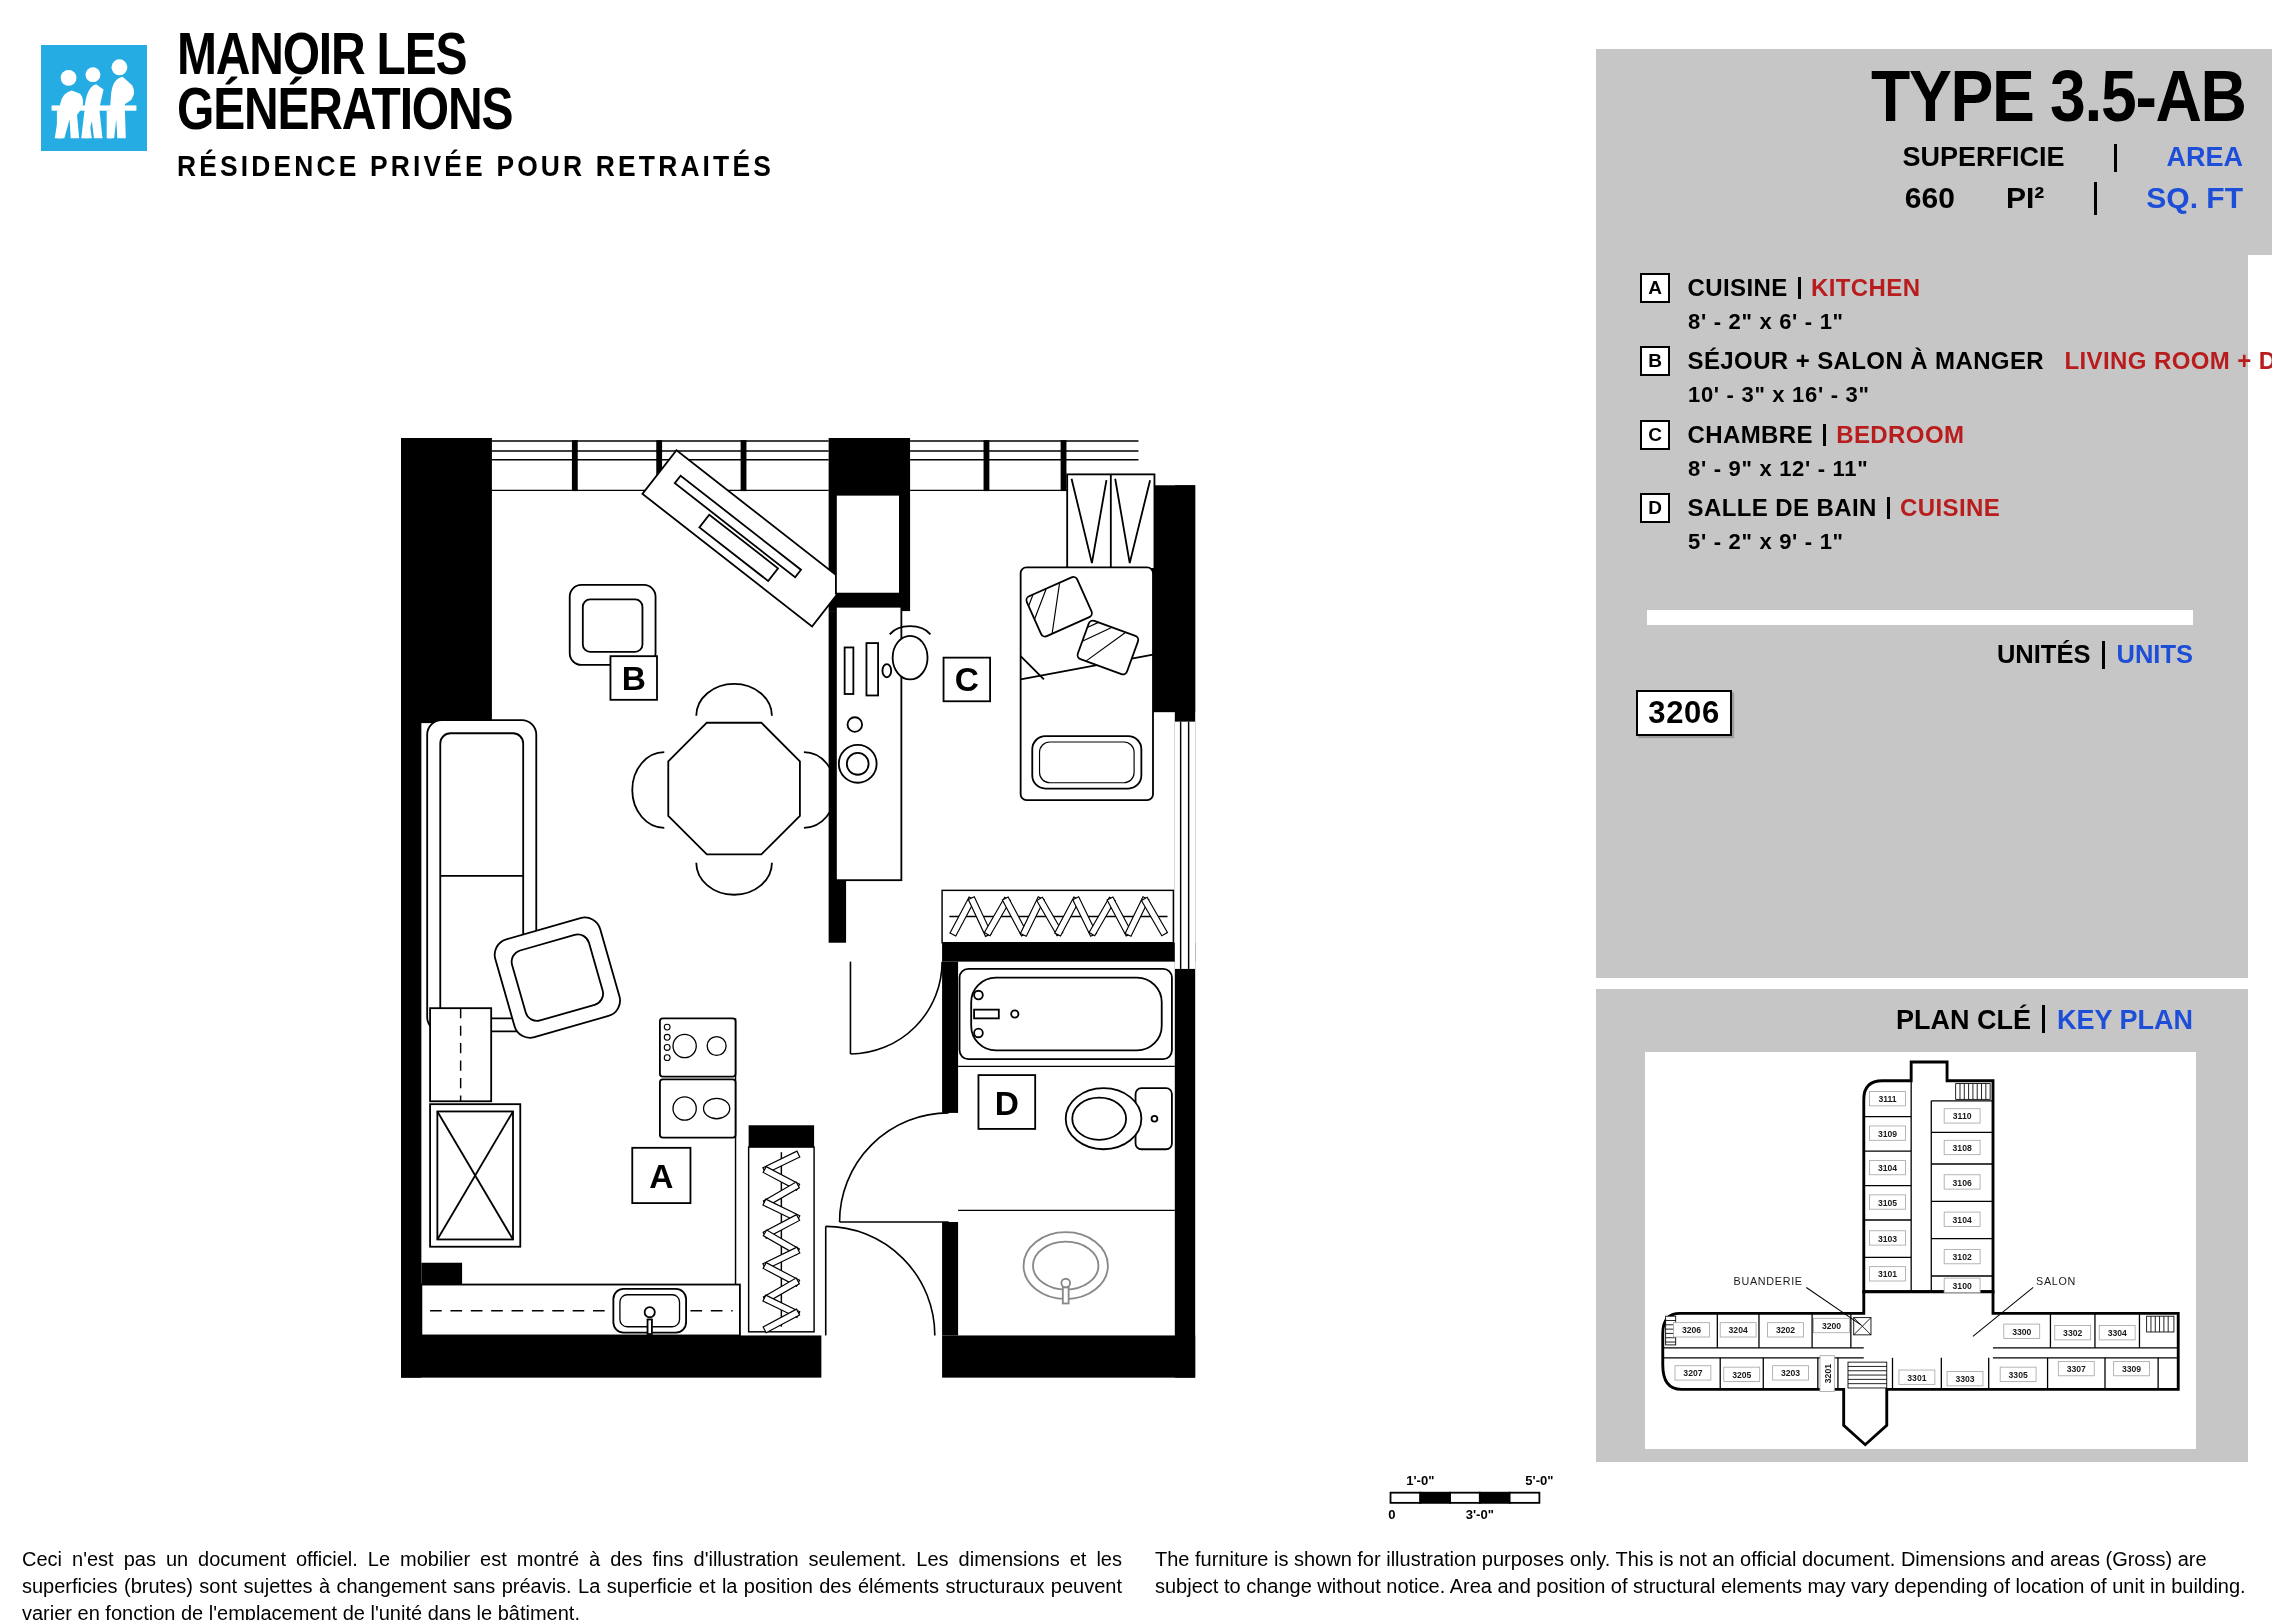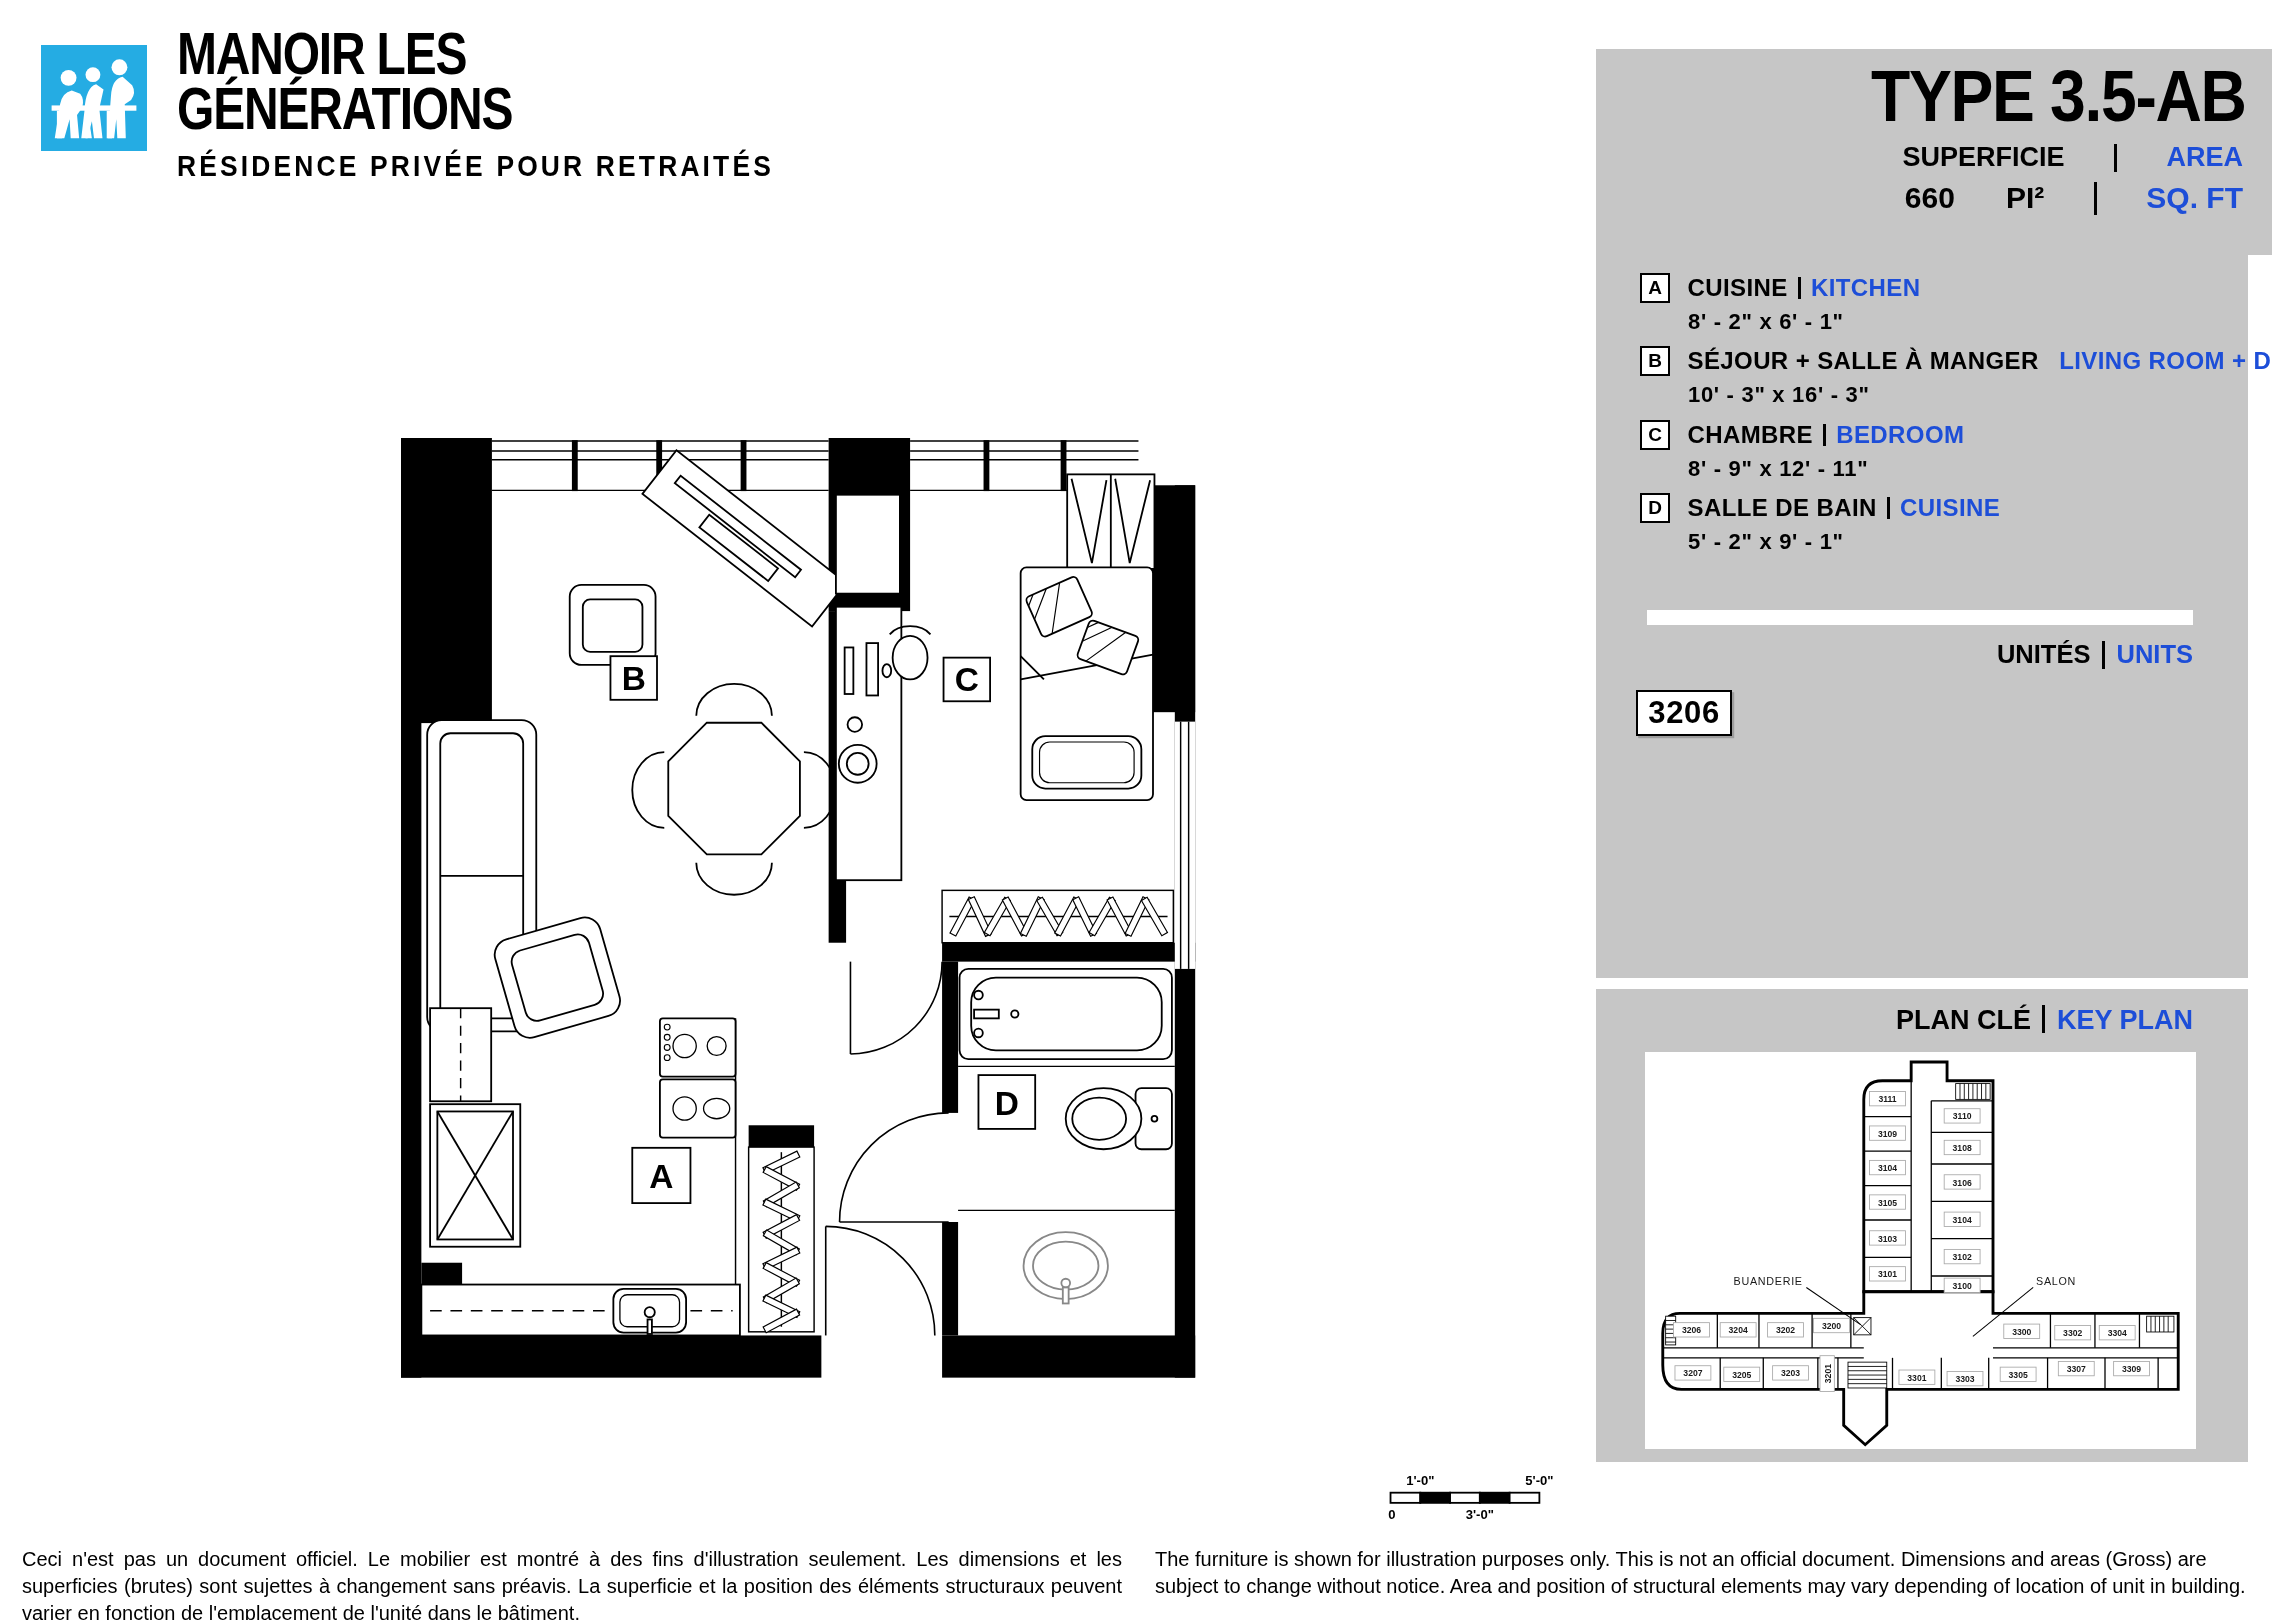--- a/index.html
+++ b/index.html
@@ -36,21 +36,21 @@
   
   #panel-legend{left:1596px;top:241px;width:652px;height:737px;}
   #legend-list{position:absolute;left:44px;top:32px;right:29px;}
   .leg-row{display:flex;align-items:center;white-space:nowrap;}
   .letter-box{
     width:26px;height:26px;border:2.2px solid #000;background:#fff;display:flex;
     align-items:center;justify-content:center;font-size:19px;font-weight:700;margin-right:17.5px;flex:0 0 auto;
   }
   .leg-fr{font-size:24px;font-weight:700;letter-spacing:0.4px;}
   .leg-bar{display:inline-block;width:2.9px;height:22px;background:#000;margin:0 10.2px;}
-  .leg-en{font-size:24px;font-weight:700;color:#1d4ed8;letter-spacing:0.4px;}
+  .leg-en{font-size:24px;font-weight:700;color:#b91c1c;letter-spacing:0.4px;}
   .leg-dims{font-size:22px;font-weight:700;margin:5.8px 0 11.6px 48px;letter-spacing:0.7px;}
   #legend-divider{position:absolute;left:51px;right:55px;top:369px;height:14.5px;background:#fff;}
   #units-row{position:absolute;right:55px;top:399px;display:flex;align-items:center;font-size:25.5px;font-weight:700;}
   #unit-badge{
     position:absolute;left:40px;top:449px;background:#fff;border:2.2px solid #000;
     padding:2.9px 10.2px;font-size:31px;font-weight:700;letter-spacing:0.7px;box-shadow:2.2px 2.2px 0 0 #9d9d9d;
   }
   
   #panel-keyplan{left:1596px;top:989px;width:652px;height:473px;}
   #kp-title{position:absolute;right:55px;top:16px;display:flex;align-items:flex-start;font-size:27px;font-weight:700;}
@@ -112,21 +112,21 @@
     <div class="leg-row">
       <span class="letter-box">A</span>
       <span class="leg-fr">CUISINE</span>
       <span class="leg-bar"></span>
       <span class="leg-en">KITCHEN</span>
     </div>
     <div class="leg-dims">8' - 2" x 6' - 1"</div>
 
     <div class="leg-row">
       <span class="letter-box">B</span>
-      <span class="leg-fr">SÉJOUR + SALLE À MANGER</span>
+      <span class="leg-fr">SÉJOUR + SALON À MANGER</span>
       <span class="leg-bar"></span>
       <span class="leg-en">LIVING ROOM + DINING</span>
     </div>
     <div class="leg-dims">10' - 3" x 16' - 3"</div>
 
     <div class="leg-row">
       <span class="letter-box">C</span>
       <span class="leg-fr">CHAMBRE</span>
       <span class="leg-bar"></span>
       <span class="leg-en">BEDROOM</span>

